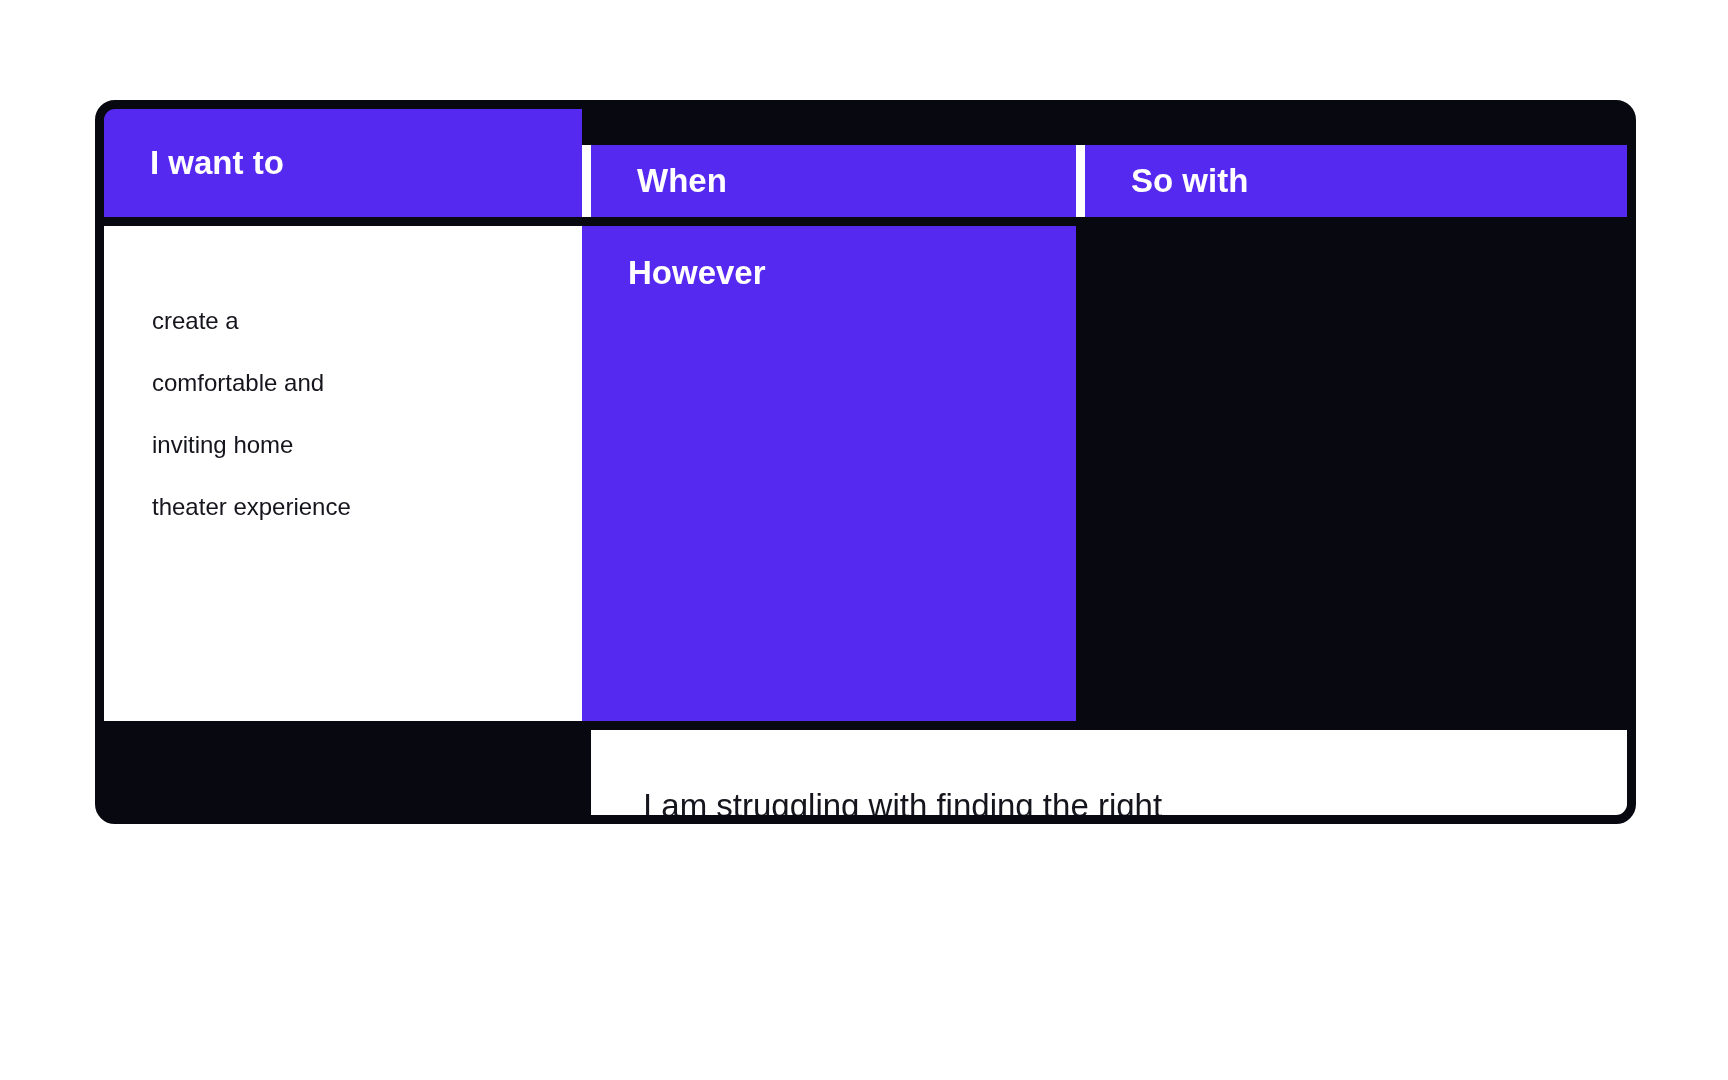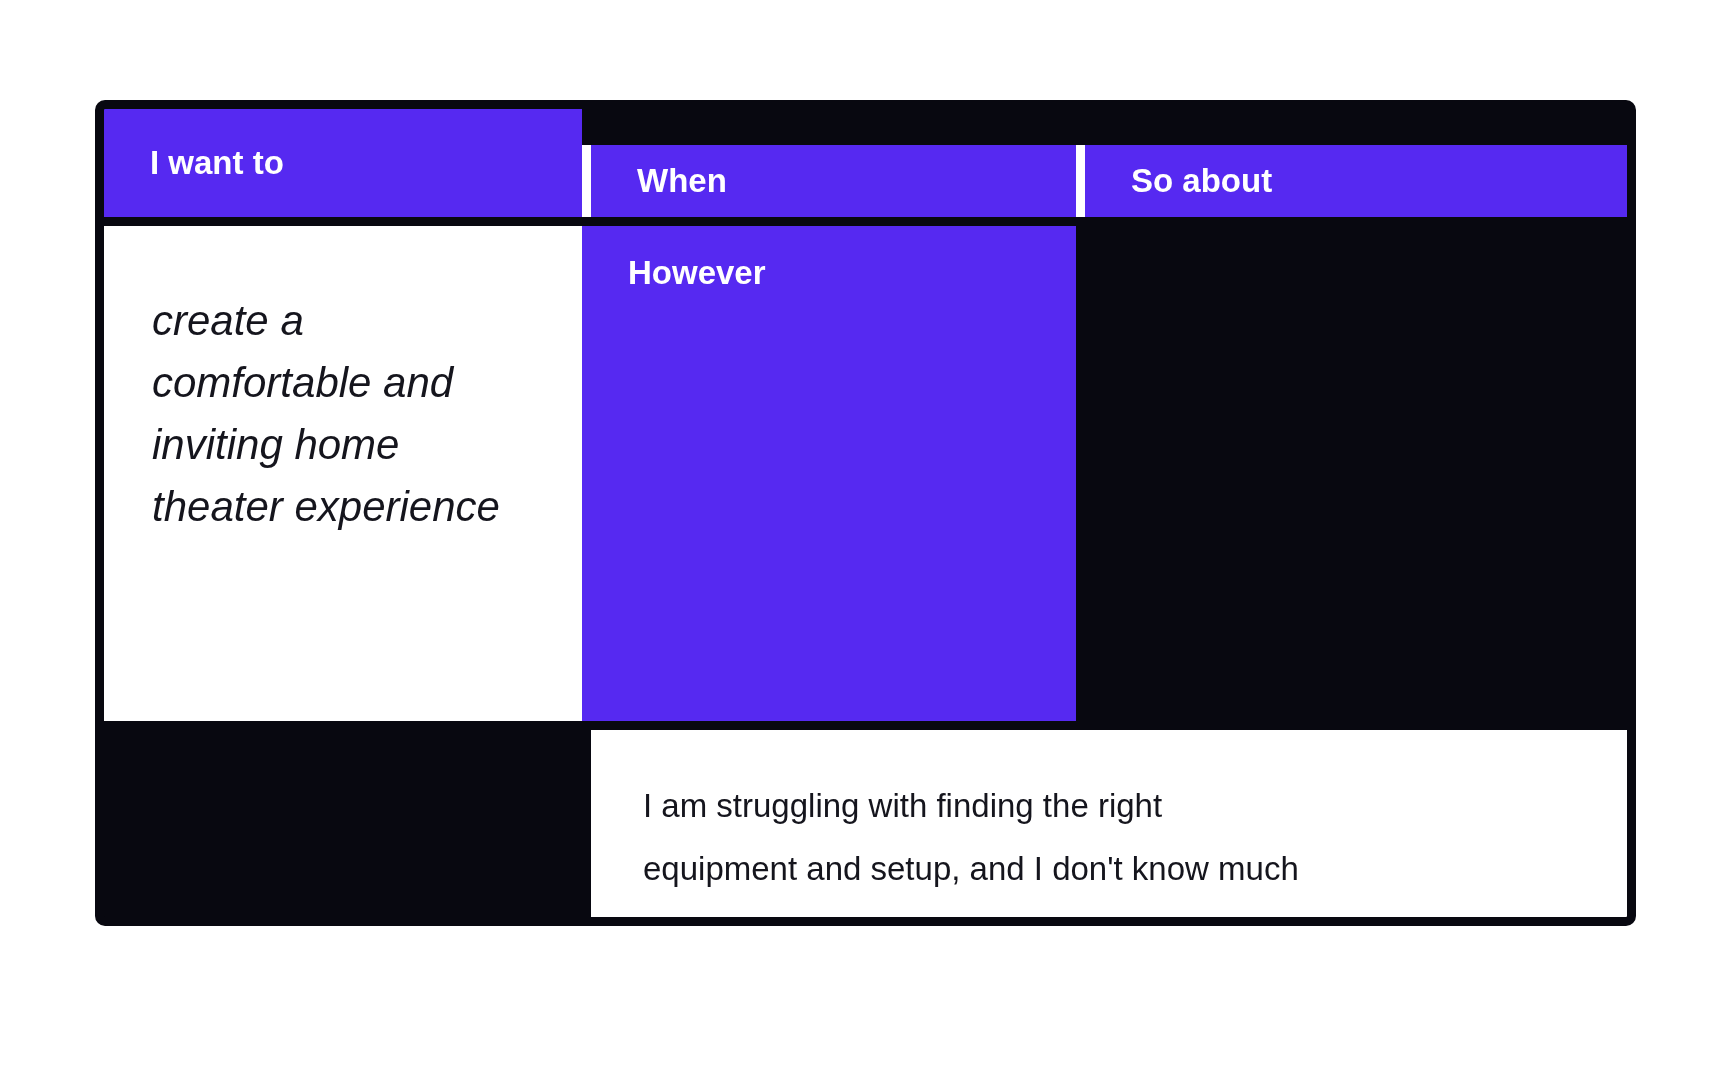--- a/index.html
+++ b/index.html
@@ -15,24 +15,24 @@
     width: 1728px;
     height: 1080px;
     background: #ffffff;
     overflow: hidden;
   }
   .story-table {
     position: absolute;
     left: 95px;
     top: 100px;
     width: 1541px;
-    height: 826px;
+    height: 724px;
     box-sizing: border-box;
     border: 9px solid #080810;
-    border-radius: 10px;
+    border-radius: 20px;
     background: #080810;
     overflow: hidden;
     display: grid;
     grid-template-columns: 478px 494px 1fr;
     grid-template-rows: 108px 495px 1fr;
     row-gap: 9px;
   }
   .cell {
     box-sizing: border-box;
     background: #ffffff;
@@ -45,25 +45,24 @@
     display: flex;
     align-items: center;
     padding-left: 46px;
   }
   .cell.header.sep-white {
     border-left: 9px solid #ffffff;
     margin-top: 36px;
   }
   .cell.body {
     color: #15151d;
-    font-size: 42px;
+    font-size: 24px;
     line-height: 62px;
     padding: 64px 30px 20px 48px;
     white-space: pre-line;
-    font-style: italic;
   }
   .cell.sep-black {
     border-left: 9px solid #080810;
   }
   .cell.however {
     background: #5629f1;
     color: #ffffff;
     font-weight: bold;
     font-size: 33px;
     padding: 28px 30px 20px 46px;
@@ -78,21 +77,21 @@
   }
 </style>
 </head>
 <body>
 
 <div class="canvas">
   <div class="story-table">
 
     <div class="cell header">I want to</div>
     <div class="cell header sep-white">When</div>
-    <div class="cell header sep-white">So about</div>
+    <div class="cell header sep-white">So with</div>
 
     <div class="cell body">create a
 comfortable and
 inviting home
 theater experience</div>
 
     <div class="cell however">However</div>
     <div class="cell however-text sep-black">I am struggling with finding the right
 equipment and setup, and I don't know much
 about home theater technology.</div>

